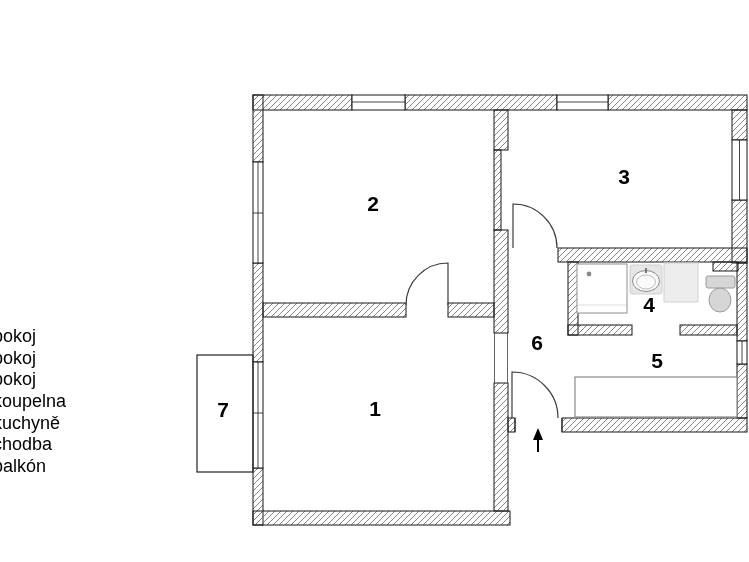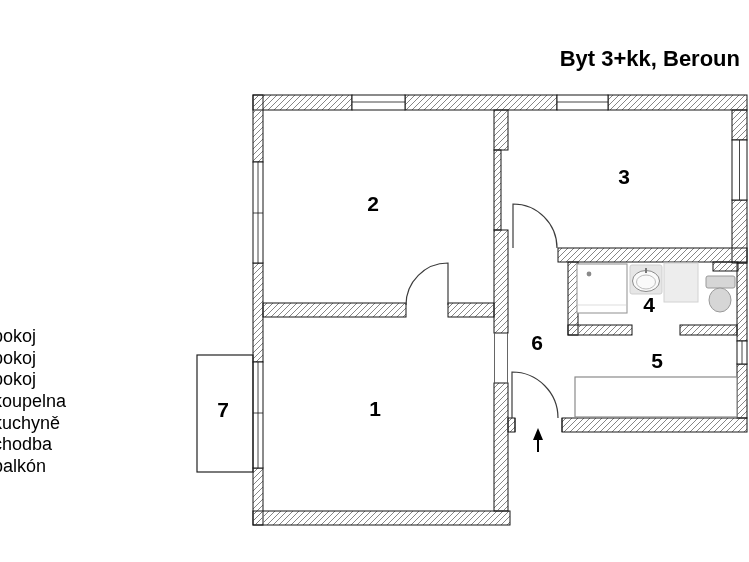--- a/index.html
+++ b/index.html
@@ -133,21 +133,20 @@
         <ellipse cx="720" cy="300" rx="11" ry="12" fill="#d6d6d6" stroke="#9a9a9a" stroke-width="1"></ellipse>
       </g>
     </g>
 
     <g>
       <line x1="538" y1="452" x2="538" y2="436" stroke="#000000" stroke-width="2"></line>
       <polygon points="538,428 533,440 543,440" fill="#000000"></polygon>
     </g>
   </svg>
 
-  <div class="title">Byt 3+kk, Beroun</div>
 
   <div class="legend">
     <div>pokoj</div>
     <div>pokoj</div>
     <div>pokoj</div>
     <div>koupelna</div>
     <div>kuchyně</div>
     <div>chodba</div>
     <div>balkón</div>
   </div>

